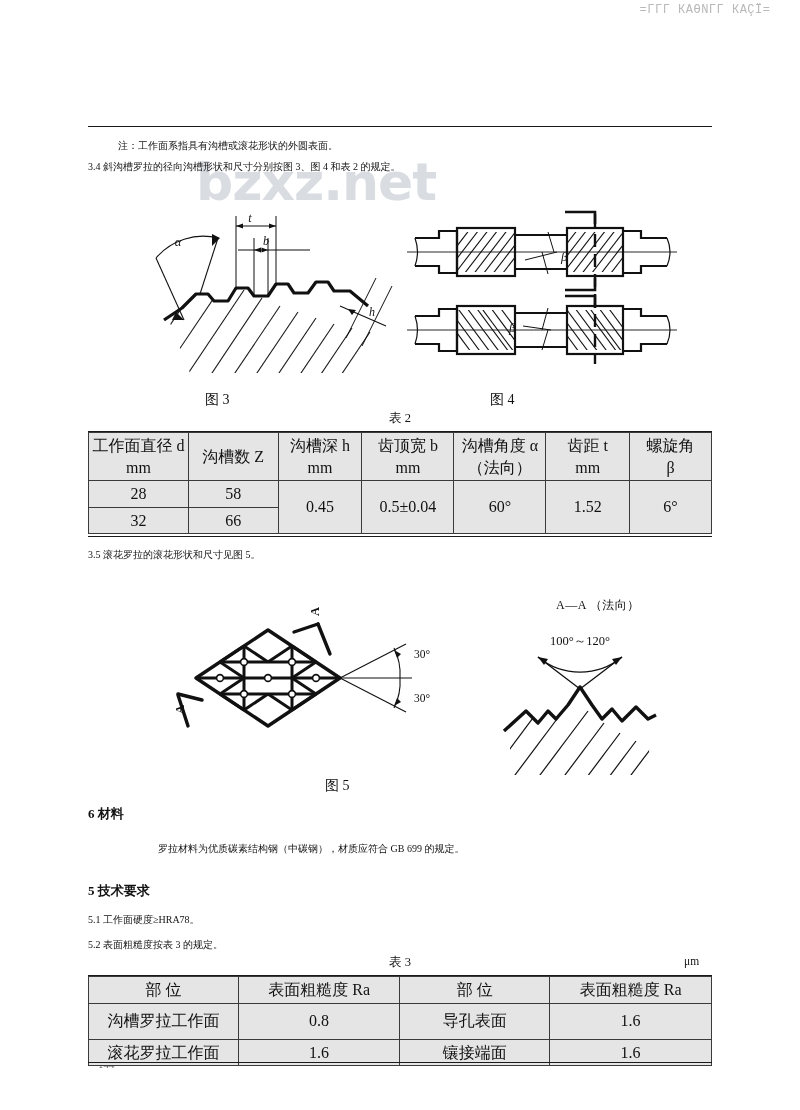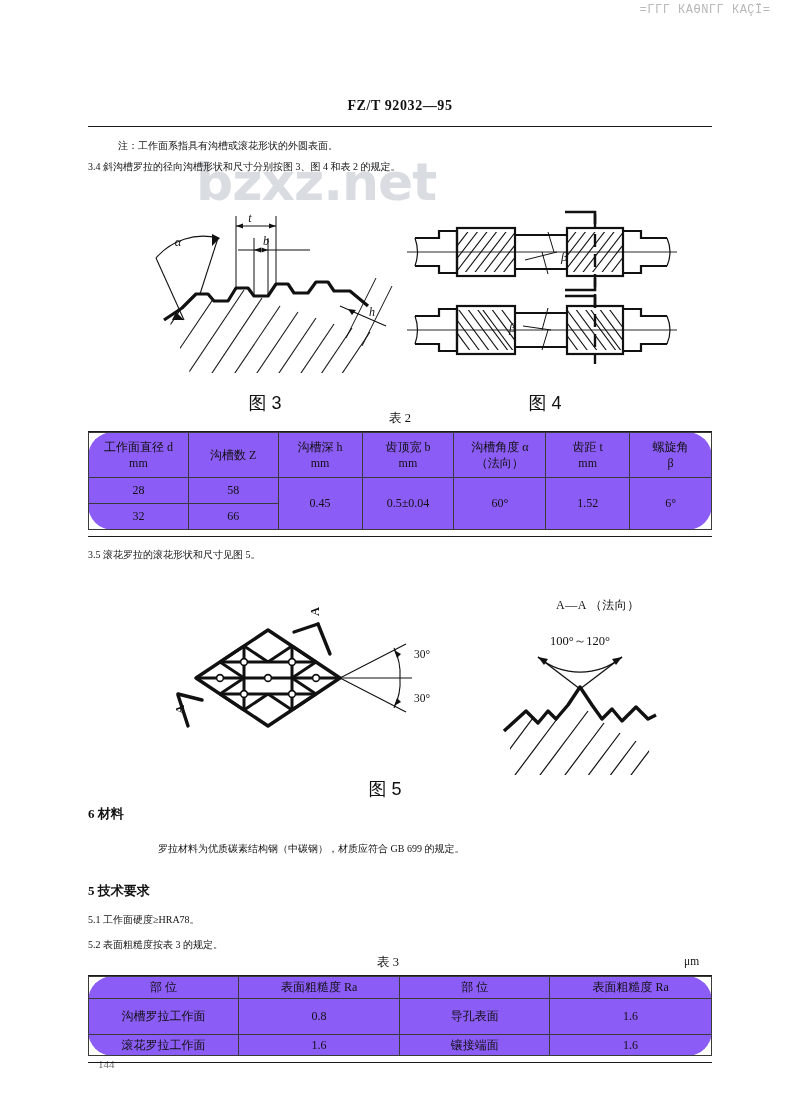--- a/index.html
+++ b/index.html
@@ -81,23 +81,22 @@
     color: #121212;
     white-space: nowrap;
     z-index: 3;
   }
   .txt-note { font-size: 10px; }
   .txt-bold { font-weight: bold; font-size: 13px; }
 
   
   .fig-caption {
     position: absolute;
-    font-size: 18px;
-    font-family: Liberation Sans, sans-serif;
-    text-align: center;
+    font-size: 14px;
+    font-family: Liberation Serif, serif;
     z-index: 3;
   }
 
   
   .tbl-title {
     position: absolute;
     font-size: 12.5px;
     text-align: center;
     font-family: "Liberation Serif", serif;
   }
@@ -105,24 +104,23 @@
     position: absolute;
     font-size: 11.5px;
     font-family: "Liberation Serif", serif;
   }
 
   
   table.doc-table {
     position: absolute;
     border-collapse: collapse;
     font-family: "Liberation Serif", "DejaVu Serif", serif;
-    font-size: 12px;
-    background: #8b5cf6;
+    font-size: 16px;
+    background: #e5e5e5;
     z-index: 3;
-    border-radius: 25px;
   }
   table.doc-table td {
     border: 0.8px solid #3a3a3a;
     text-align: center;
     vertical-align: middle;
     padding: 2px 2px;
     line-height: 1.35;
     color: #111;
   }
   table.doc-table .thead td {
@@ -153,21 +151,20 @@
     font-family: "Liberation Serif", serif;
   }
 </style>
 </head>
 <body>
 
 <div class="page">
 
   <div class="scan-artifact">=ГГГ КАѲNГГ КАÇÏ=</div>
 
-  <div class="doc-header">FZ/T  92032—95</div>
   <div class="header-rule"></div>
 
   <div class="watermark">bzxz.net</div>
 
   <div class="txt txt-note" style="left:118px; top:139px;">注：工作面系指具有沟槽或滚花形状的外圆表面。</div>
   <div class="txt" style="left:88px; top:160px;">3.4   斜沟槽罗拉的径向沟槽形状和尺寸分别按图 3、图 4 和表 2 的规定。</div>
 
   <div class="fig" style="left:150px; top:198px;">
     <svg width="250" height="190" viewBox="0 0 250 190">
 
@@ -502,21 +499,21 @@
     </svg>
   </div>
 
   <div class="txt txt-bold" style="left:88px; top:805px;">6   材料</div>
   <div class="txt" style="left:118px; top:842px;margin-left:40px;">罗拉材料为优质碳素结构钢（中碳钢），材质应符合 GB 699 的规定。</div>
 
   <div class="txt txt-bold" style="left:88px; top:882px;">5   技术要求</div>
   <div class="txt" style="left:88px; top:913px;">5.1   工作面硬度≥HRA78。</div>
   <div class="txt" style="left:88px; top:938px;">5.2   表面粗糙度按表 3 的规定。</div>
 
-  <div class="tbl-title" style="left:76px; top:954px; width:624px;">表 3</div>
+  <div class="tbl-title" style="left:88px; top:954px; width:624px;">表 3</div>
   <div class="tbl-unit" style="left:684px; top:955px;">μm</div>
 
   <div class="tbl-outer-top" style="left:88px; top:975px; width:624px;"></div>
   <table class="doc-table" style="left:88px; top:976px; width:624px;">
     <colgroup>
       <col style="width:150px">
         <col style="width:162px">
         <col style="width:150px">
         <col style="width:162px">
     </colgroup>

